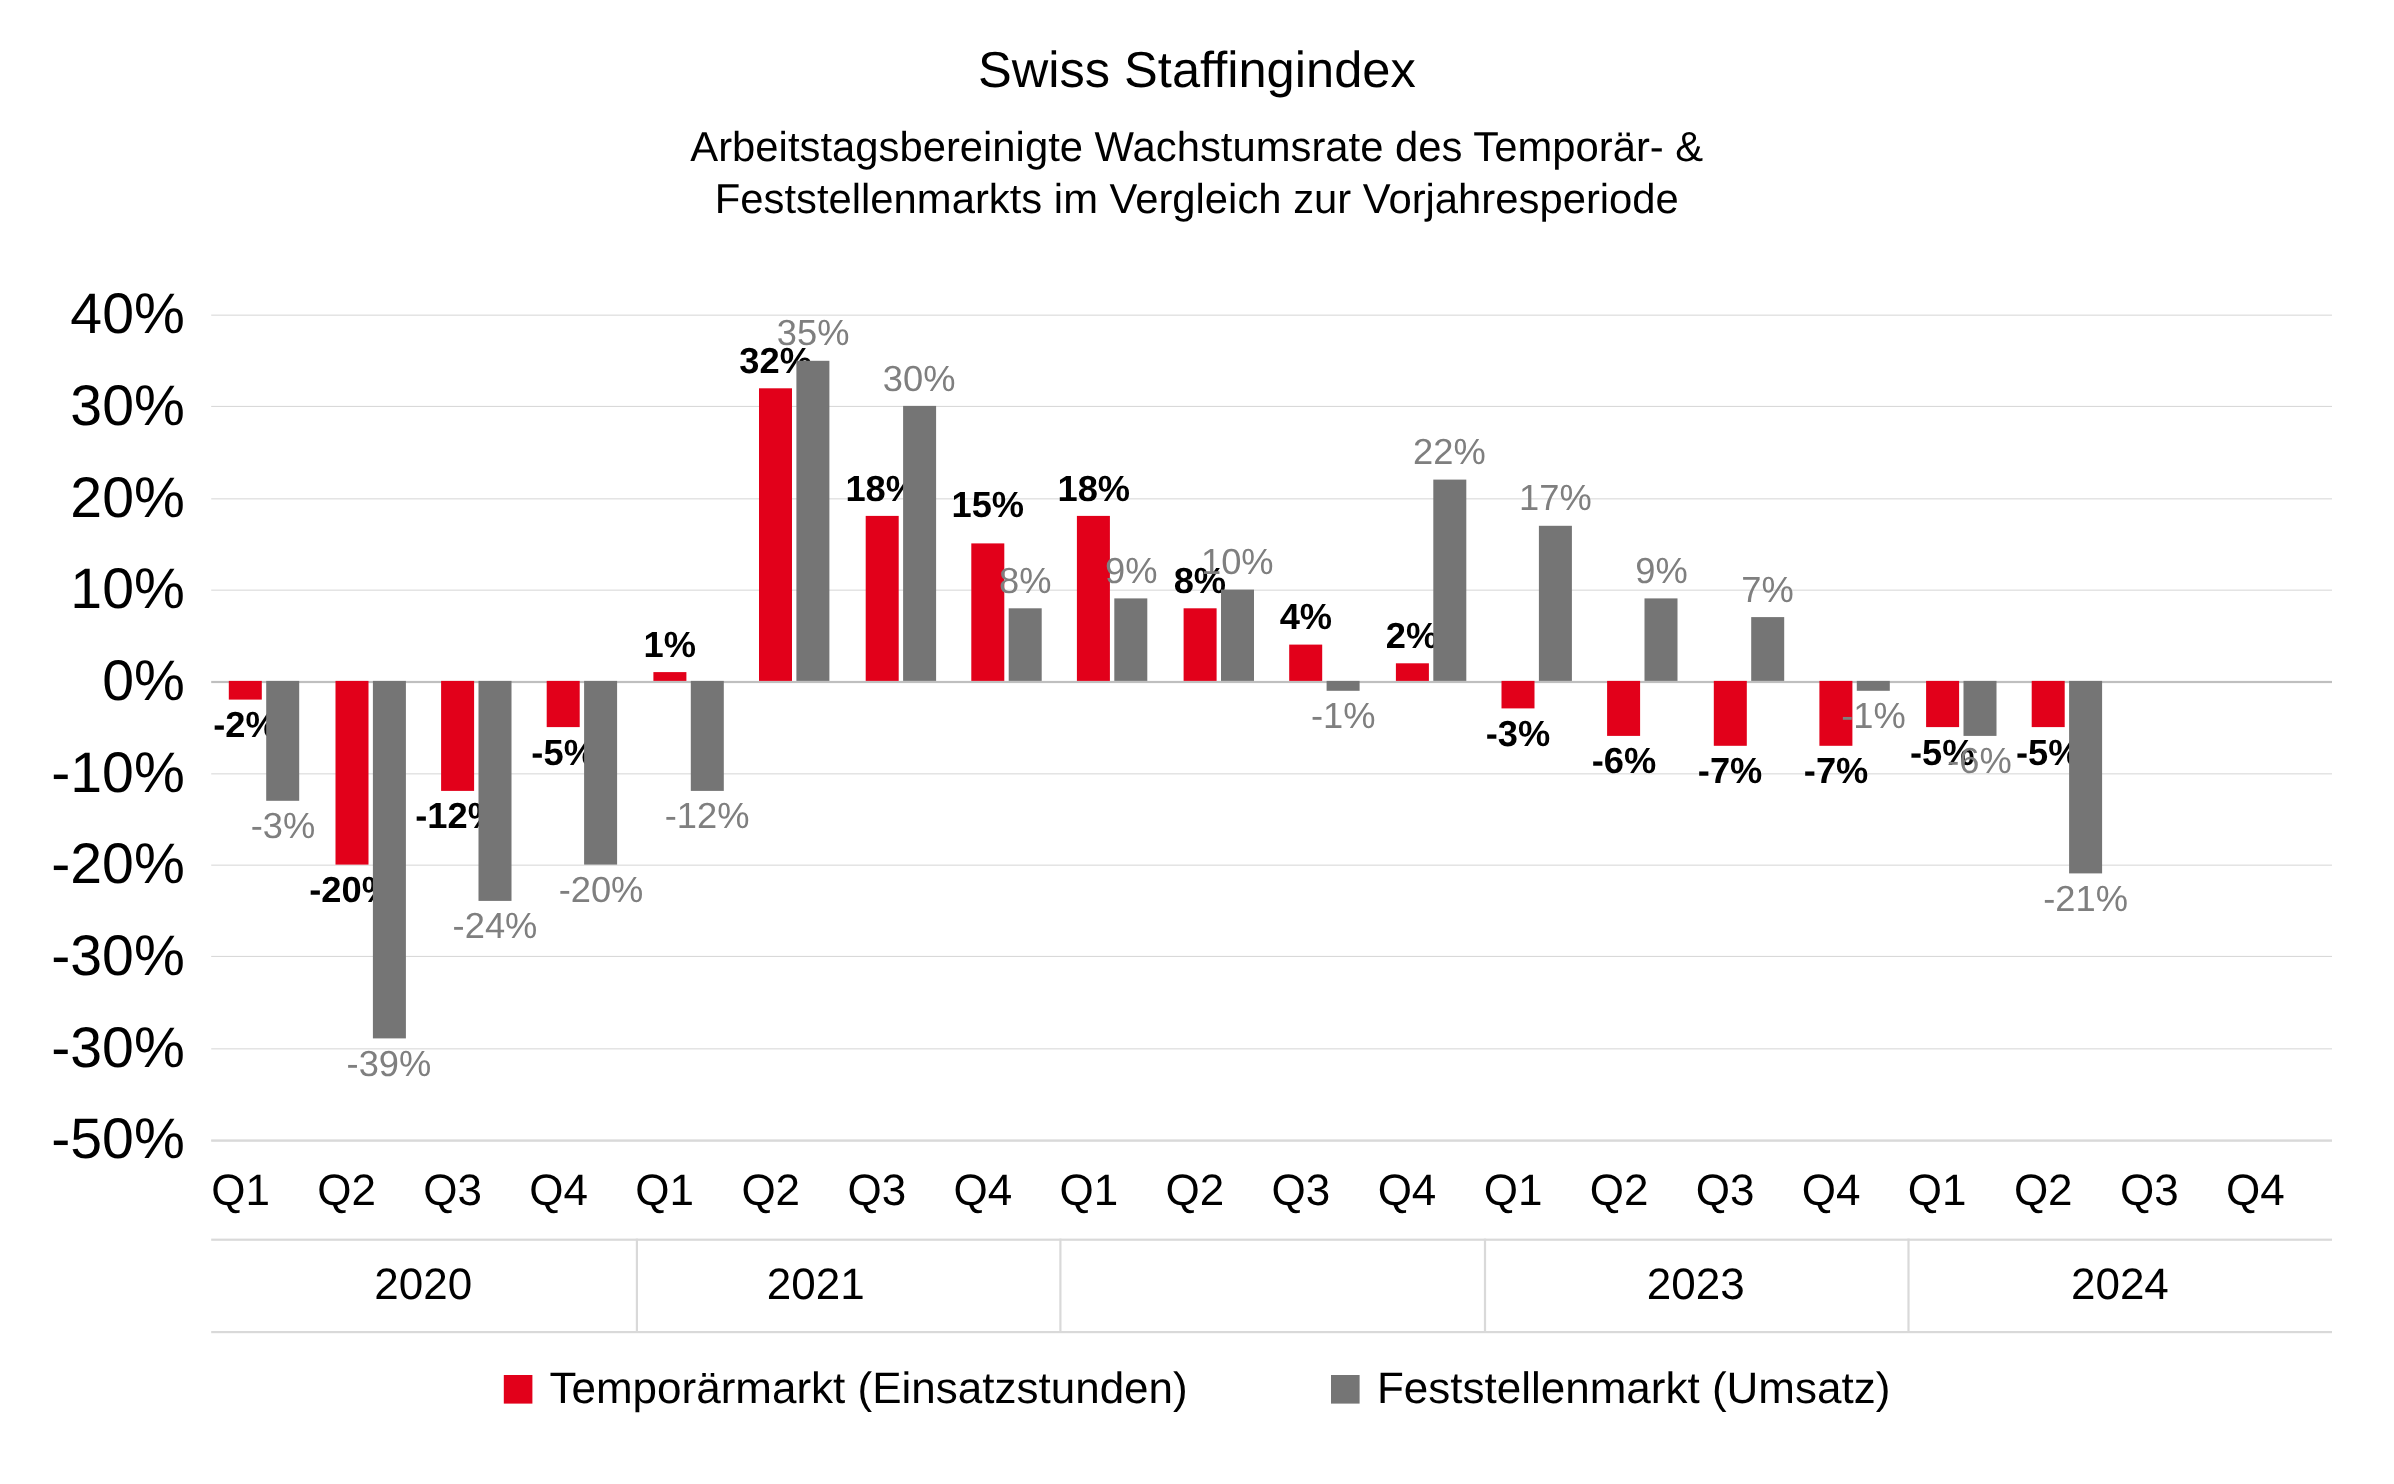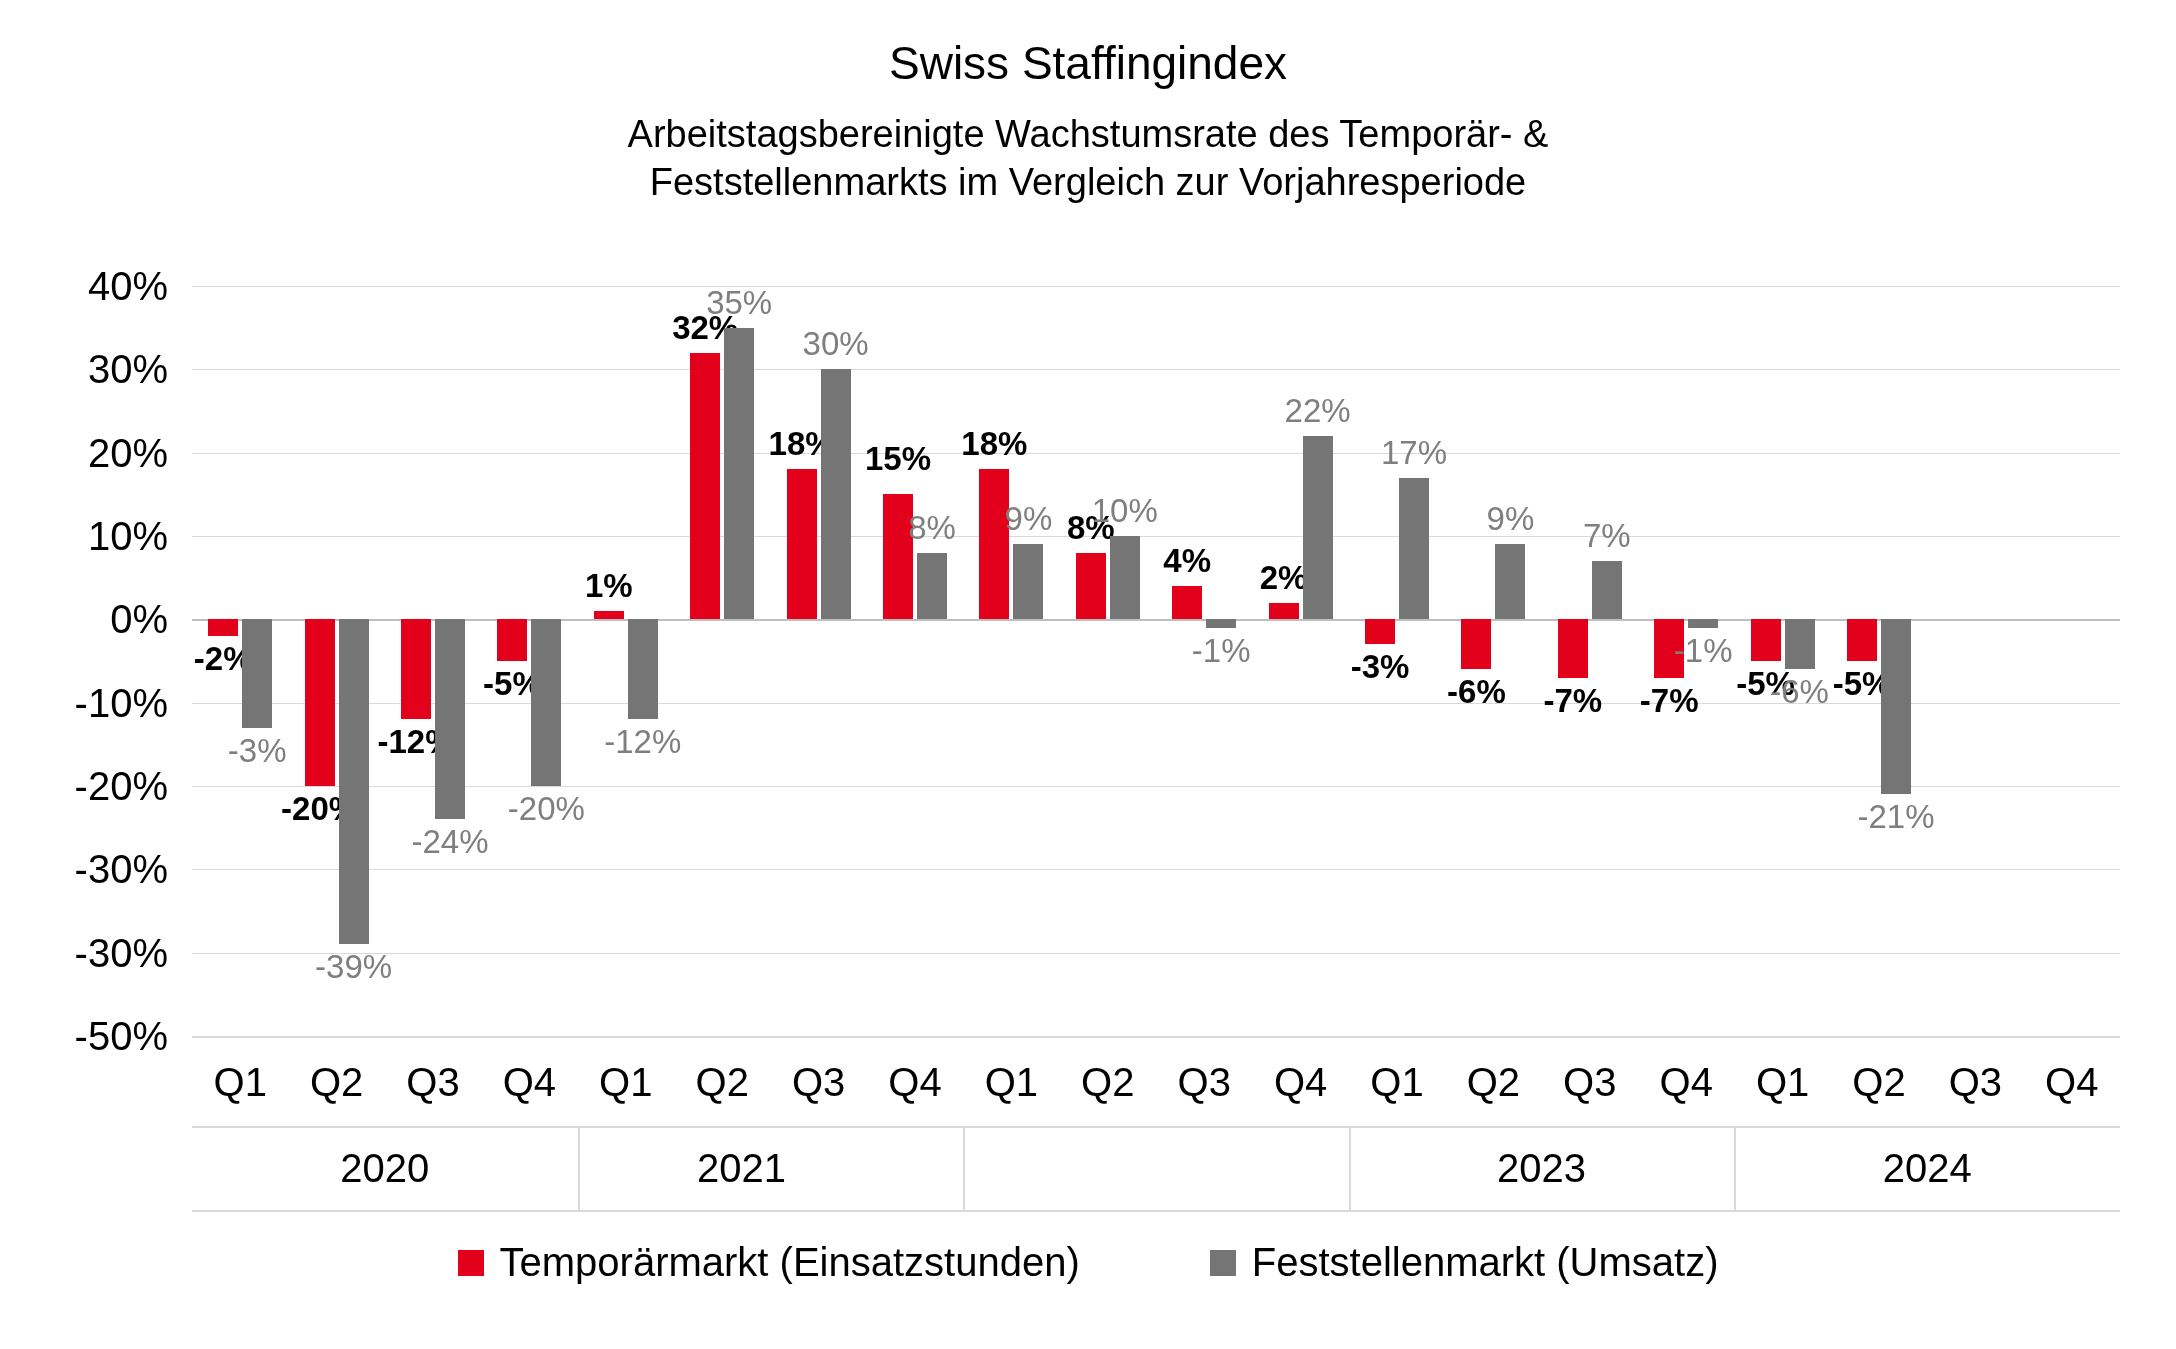--- a/index.html
+++ b/index.html
@@ -68,21 +68,21 @@
   .y-axis-labels {
     position: absolute;
     left: 0;
     top: 286px;
     width: 180px;
     height: 750px;
   }
   .y-axis-labels .ytick {
     position: absolute;
     right: 12px;
-    font-size: 40px;
+    font-size: 52px;
     color: #000;
     transform: translateY(-50%);
     white-space: nowrap;
   }
   
   .bar {
     position: absolute;
     box-sizing: border-box;
   }
   .bar.red { background: #e2001a; }
@@ -117,21 +117,21 @@
     top: 0;
     width: 100%;
     height: 88px;
     border-bottom: 2px solid #d9d9d9;
   }
   .q-cell {
     position: absolute;
     top: 0;
     height: 112px;
     line-height: 88px;
-    text-align: center;
+    text-align: left;
     font-size: 40px;
     color: #000;
   }
   .y-row {
     position: absolute;
     left: 0;
     top: 88px;
     width: 100%;
     height: 84px;
   }

